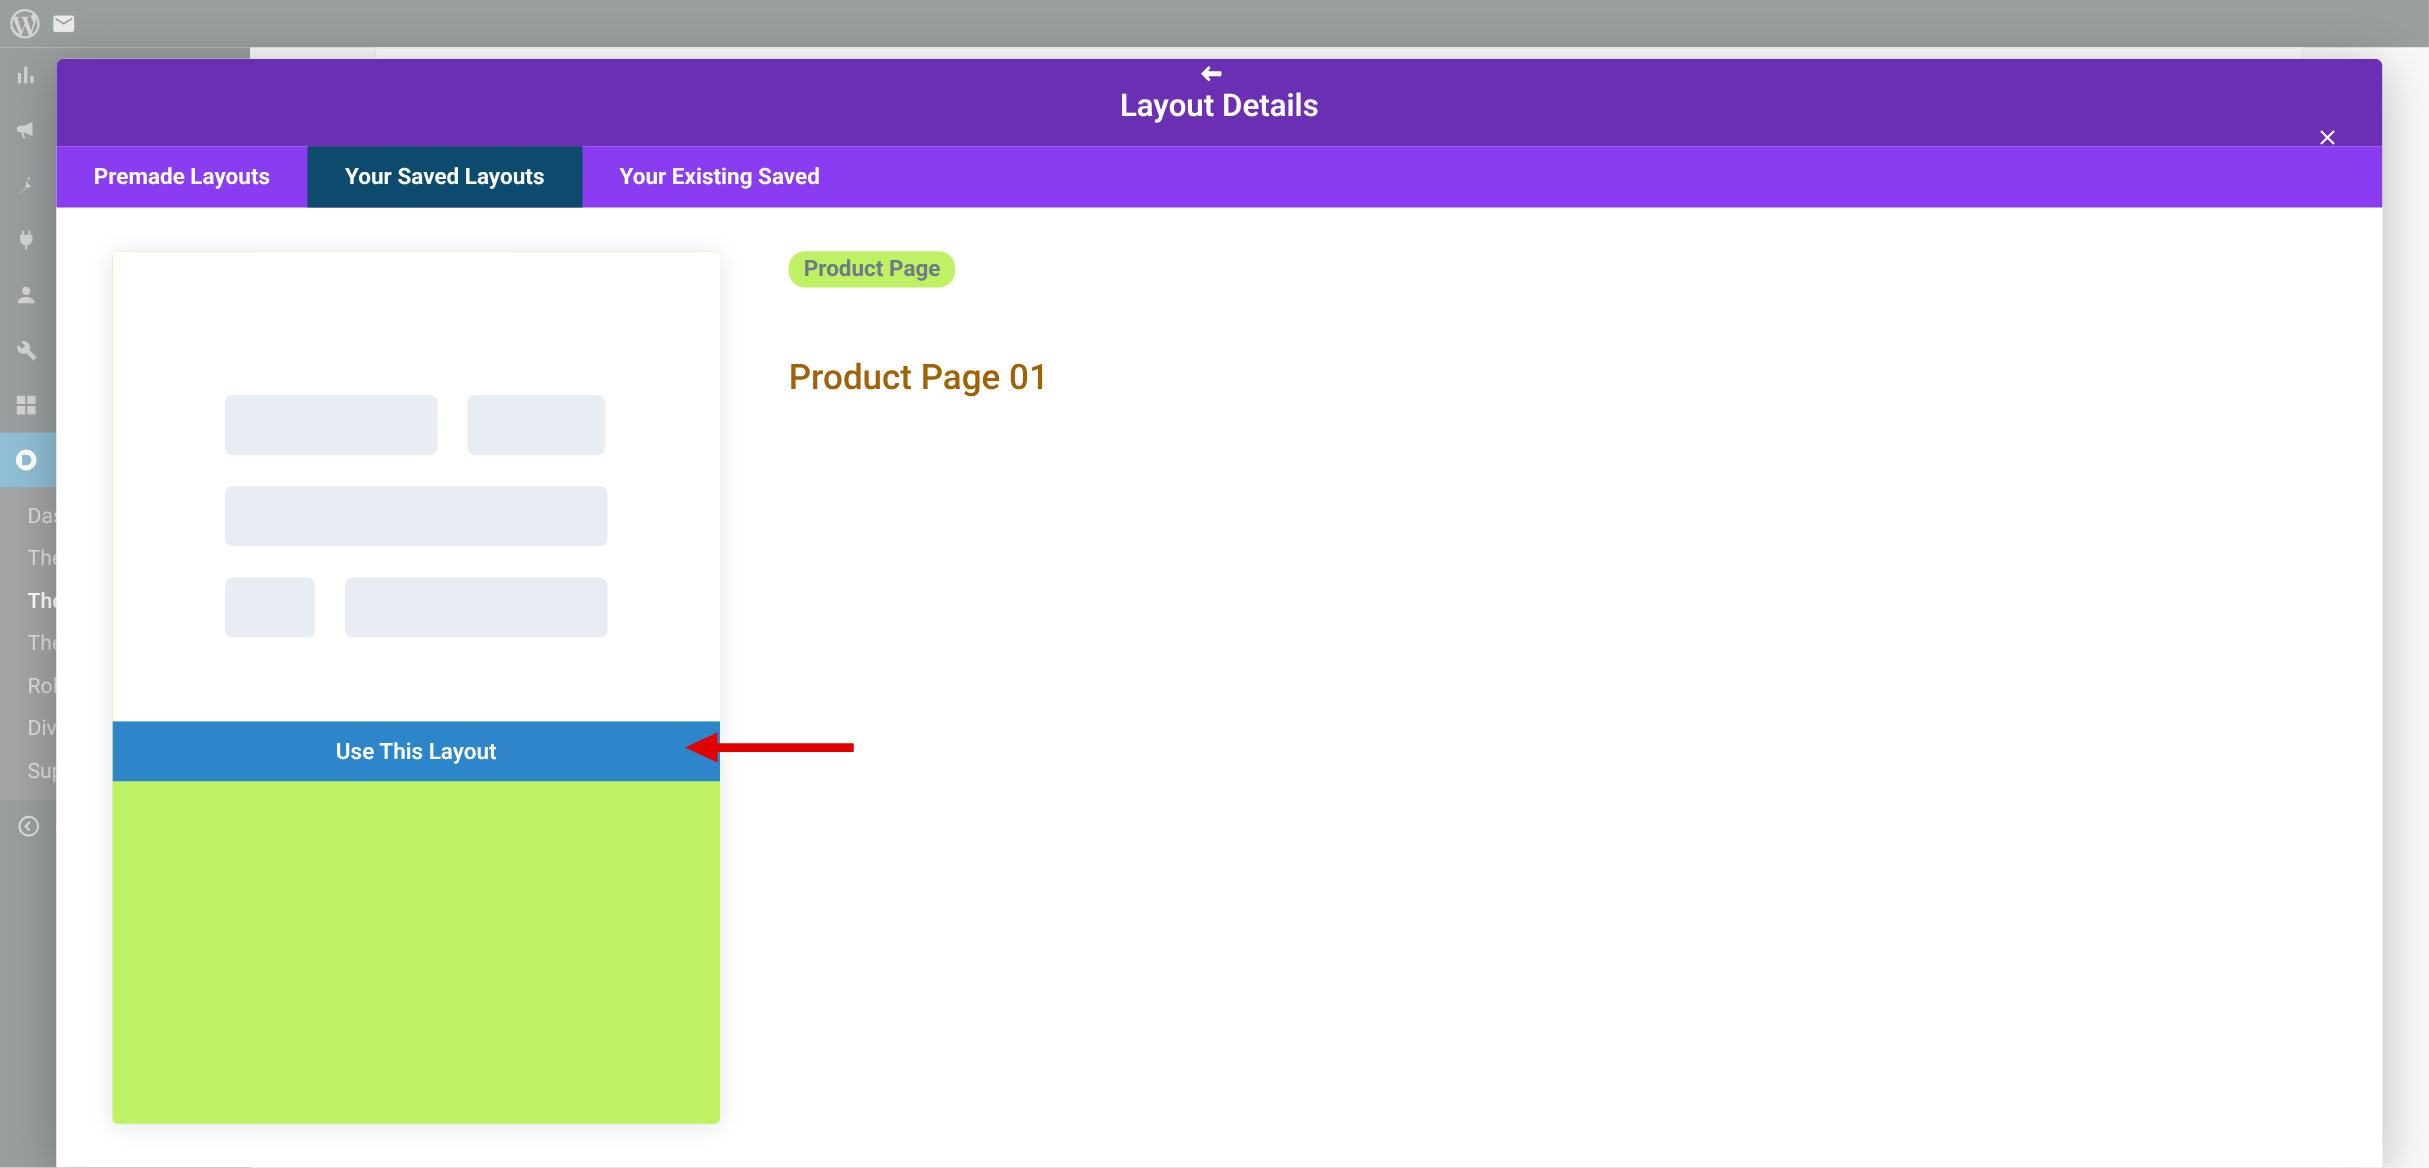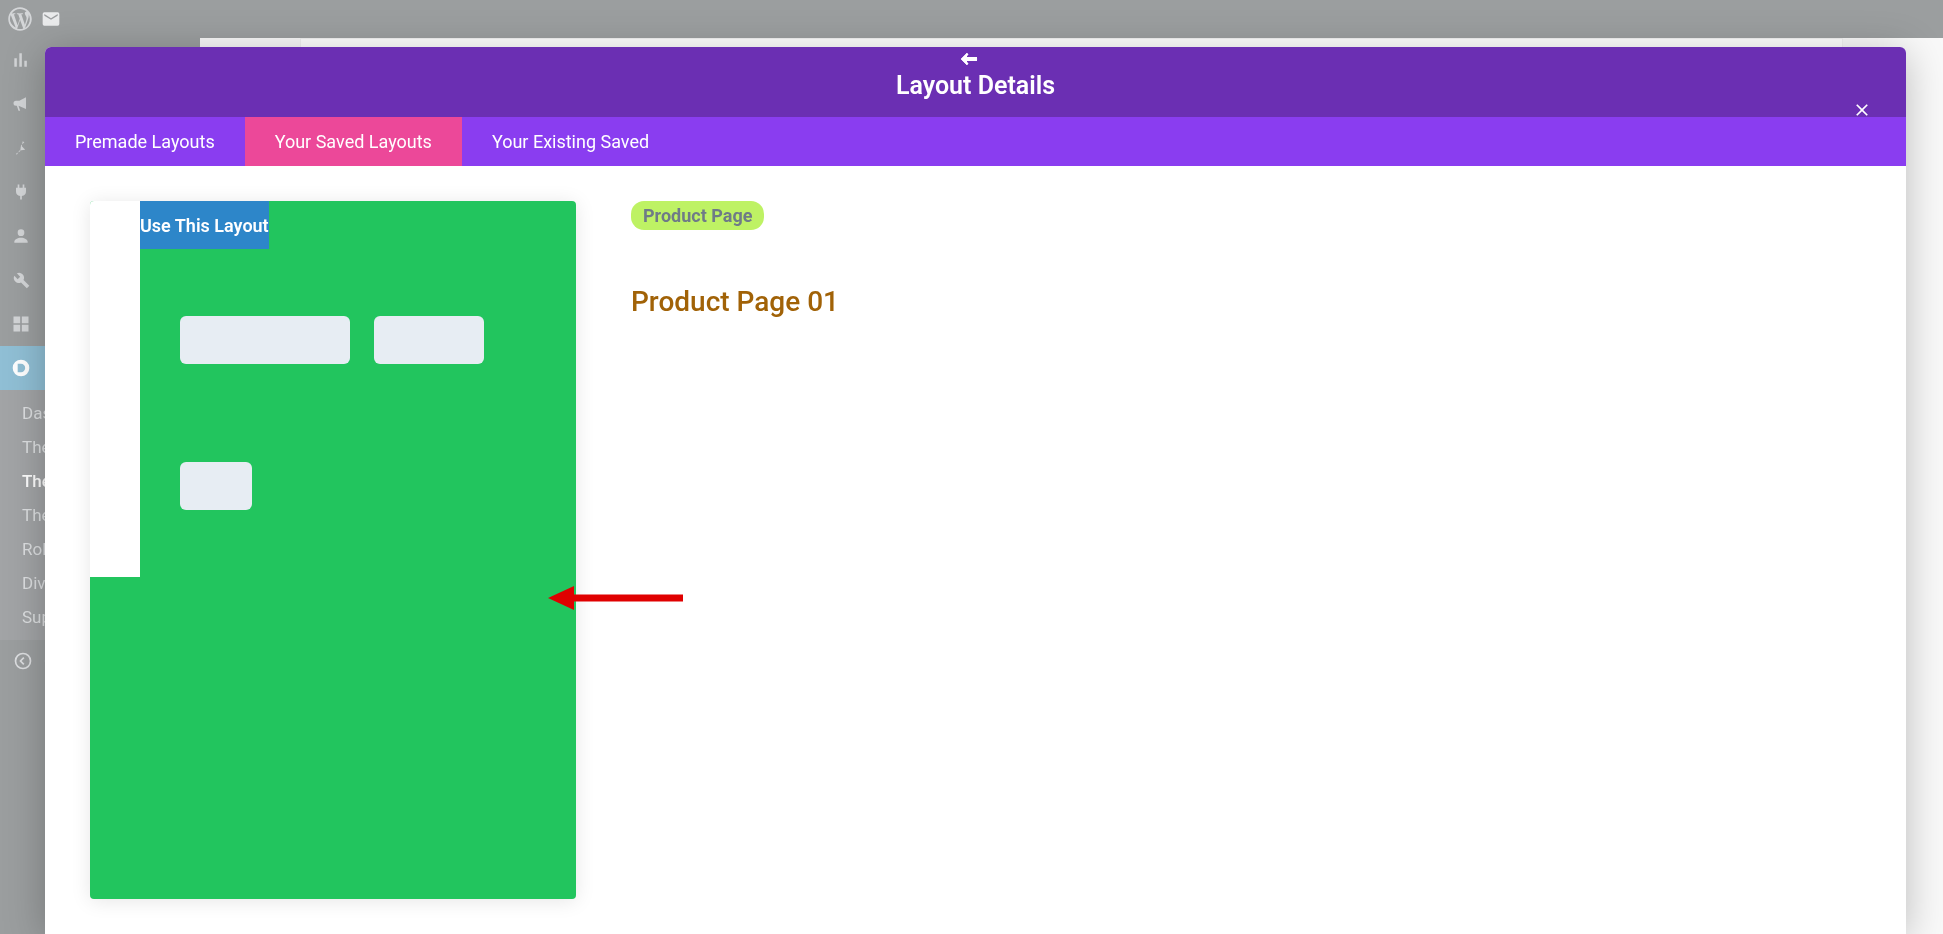--- a/index.html
+++ b/index.html
@@ -157,44 +157,44 @@
     background: #8a3df0;
     height: 49px;
     display: flex;
     align-items: stretch;
   }
   .modal-tab {
     padding: 0 30px;
     display:flex; align-items:center;
     color: #fff;
     font-size: 18px;
-    font-weight: 400;
+    font-weight: 700;
     cursor:pointer;
     white-space:nowrap;
   }
   .modal-tab.active {
-    background: #ec4899;
+    background: #0c4a6e;
   }
   .modal-body {
     flex:1;
     padding: 35px 45px;
     display: flex;
     gap: 55px;
     position: relative;
     overflow: hidden;
   }
 
   
   .preview-card {
     width: 486px;
-    background: #22c55e;
+    background: #bef264;
     border-radius: 4px;
     box-shadow: 0 2px 20px rgba(0,0,0,0.10);
     display:flex;
-    flex-direction:row;
+    flex-direction:column;
     overflow:hidden;
   }
   .preview-area {
     height: 376px;
     background:#fff;
     position:relative;
     padding: 25px;
   }
   .skeleton {
     position:absolute;

